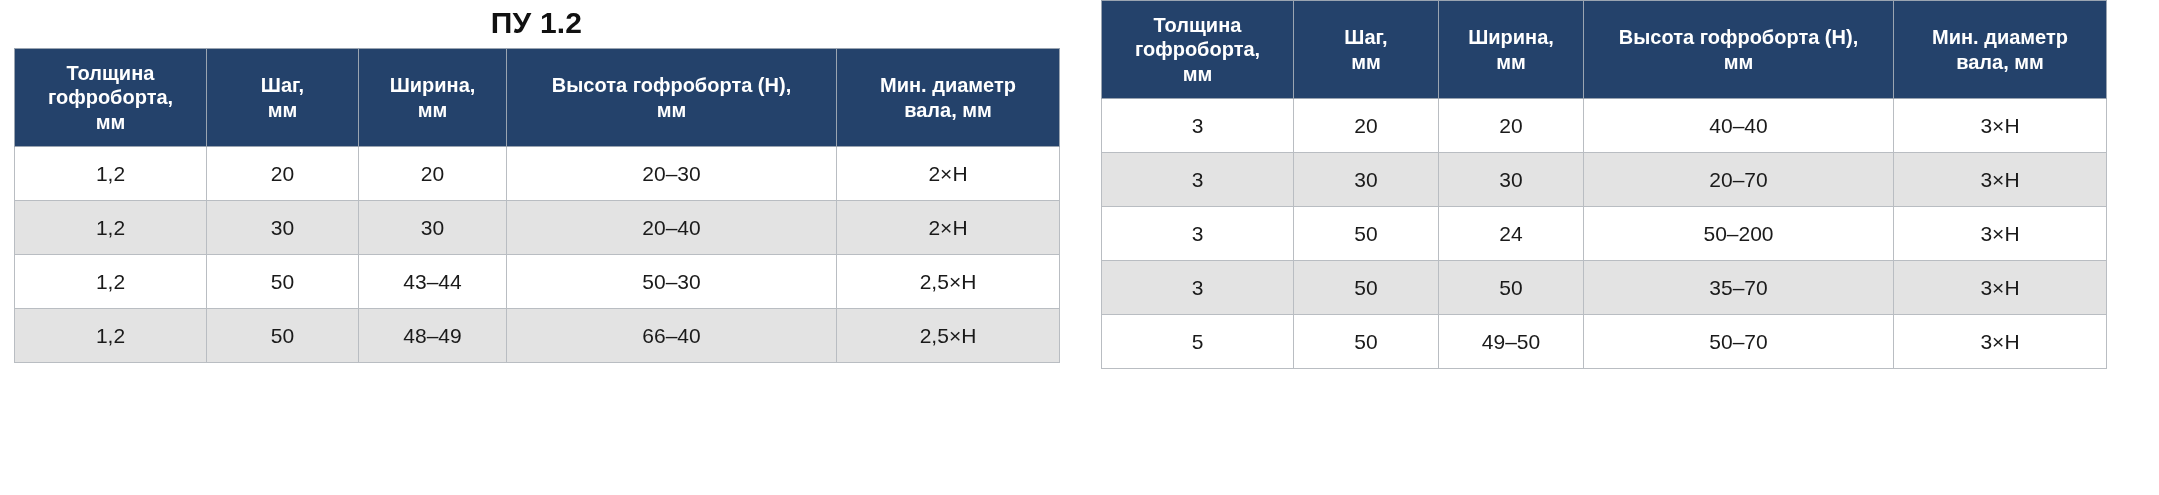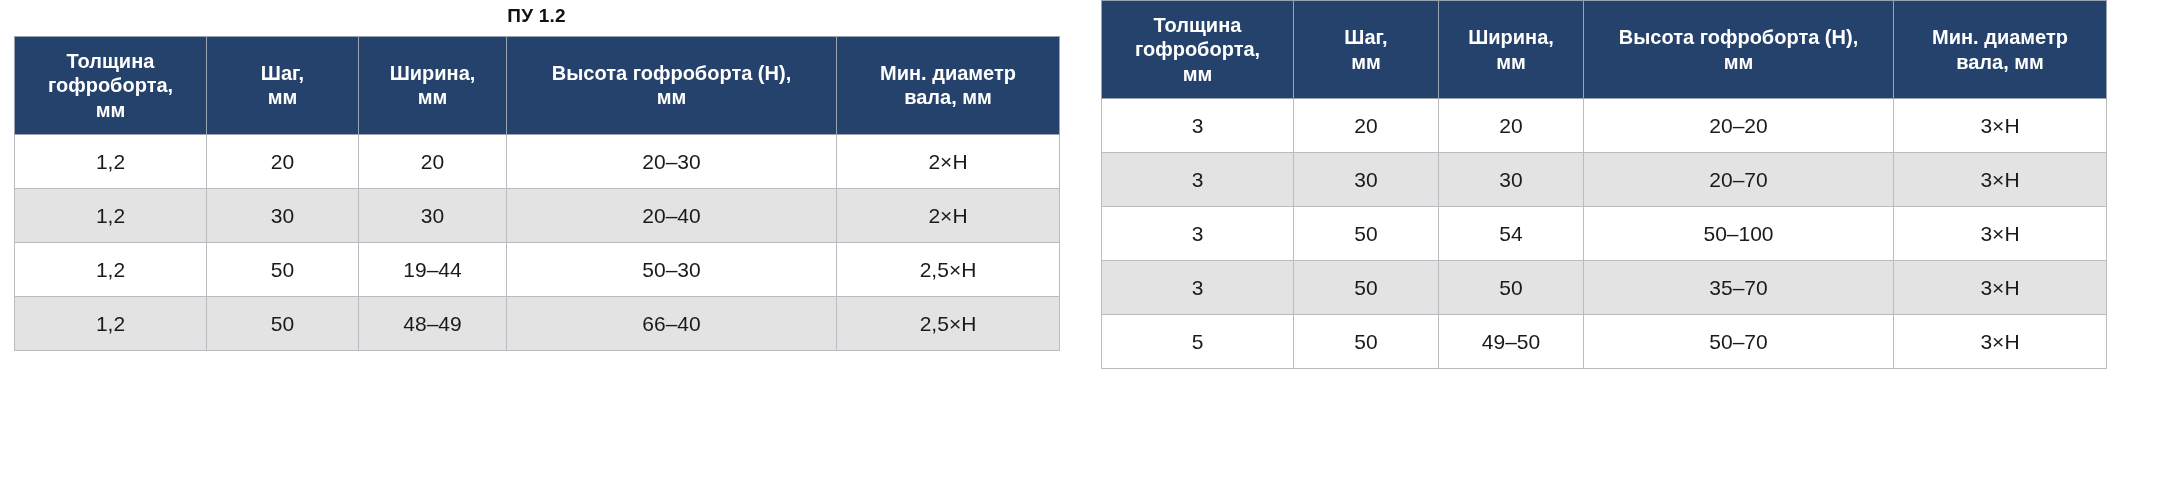--- a/index.html
+++ b/index.html
@@ -30,21 +30,21 @@
   }
   .table-block {
     display: flex;
     flex-direction: column;
   }
   .table-block.left { width: 1045px; }
   .table-block.right { width: 1005px; }
 
   .table-title {
     text-align: center;
-    font-size: 19px;
+    font-size: 30px;
     font-weight: bold;
     color: #111111;
     letter-spacing: 0.2px;
     margin: 6px 0 9px 0;
     line-height: 1.1;
   }
 
   table.spec {
     border-collapse: collapse;
     width: 100%;
@@ -147,21 +147,21 @@
           <tr class="alt">
             <td>1,2</td>
             <td>30</td>
             <td>30</td>
             <td>20–40</td>
             <td>2×Н</td>
           </tr>
           <tr>
             <td>1,2</td>
             <td>50</td>
-            <td>19–44</td>
+            <td>43–44</td>
             <td>50–30</td>
             <td>2,5×Н</td>
           </tr>
           <tr class="alt">
             <td>1,2</td>
             <td>50</td>
             <td>48–49</td>
             <td>66–40</td>
             <td>2,5×Н</td>
           </tr>
@@ -201,35 +201,35 @@
               <span>Мин. диаметр</span><br>
               <span>вала, мм</span>
             </th>
           </tr>
         </thead>
         <tbody>
           <tr>
             <td>3</td>
             <td>20</td>
             <td>20</td>
-            <td>20–20</td>
+            <td>40–40</td>
             <td>3×Н</td>
           </tr>
           <tr class="alt">
             <td>3</td>
             <td>30</td>
             <td>30</td>
             <td>20–70</td>
             <td>3×Н</td>
           </tr>
           <tr>
             <td>3</td>
             <td>50</td>
-            <td>54</td>
-            <td>50–100</td>
+            <td>24</td>
+            <td>50–200</td>
             <td>3×Н</td>
           </tr>
           <tr class="alt">
             <td>3</td>
             <td>50</td>
             <td>50</td>
             <td>35–70</td>
             <td>3×Н</td>
           </tr>
           <tr>

